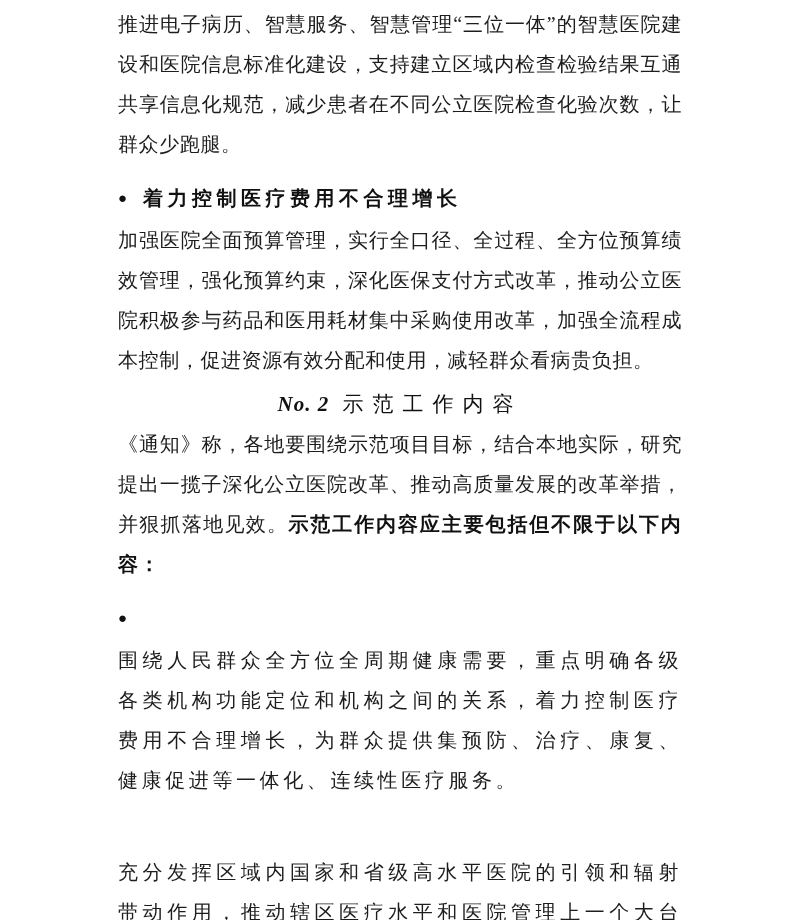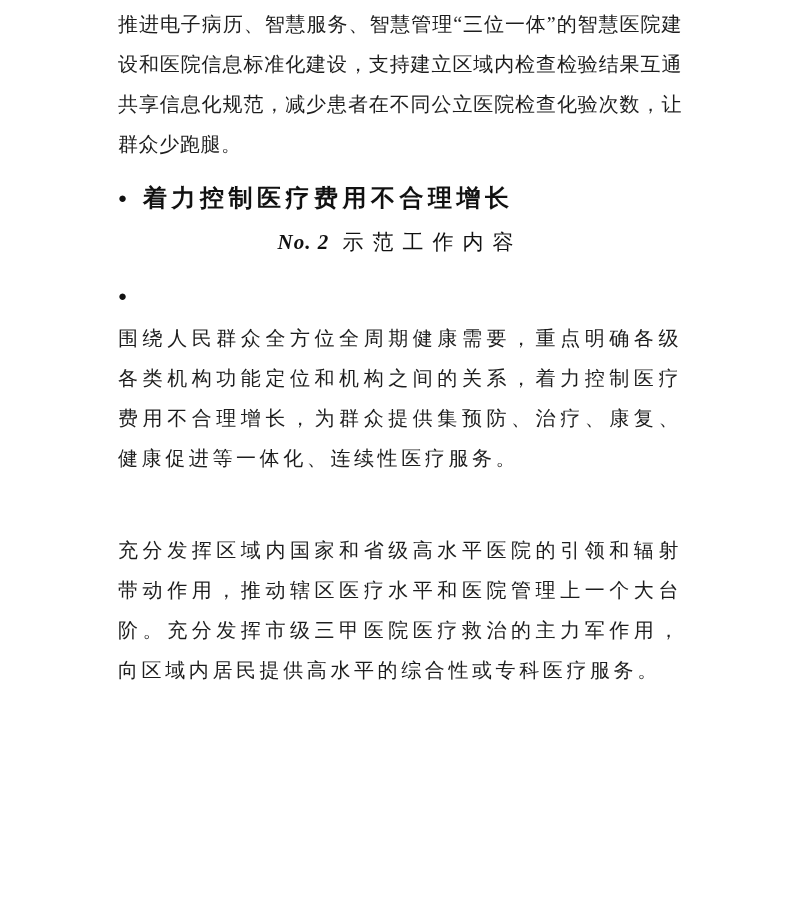--- a/index.html
+++ b/index.html
@@ -38,21 +38,21 @@
   }
   .bullet-glyph {
     font-size: 15px;
     margin-right: 16px;
     line-height: 40px;
     color: #111111;
   }
   .bullet-text {
     font-family: "Liberation Sans", "DejaVu Sans", sans-serif;
     font-weight: bold;
-    font-size: 24px;
+    font-size: 20px;
     letter-spacing: 4.5px;
     color: #111111;
   }
   .center-heading {
     text-align: center;
     line-height: 40px;
     margin-top: 4px;
     font-size: 21px;
     color: #111111;
   }
@@ -79,26 +79,30 @@
 
 <div class="page">
 
   <p class="para">推进电子病历、智慧服务、智慧管理“三位一体”的智慧医院建设和医院信息标准化建设，支持建立区域内检查检验结果互通共享信息化规范，减少患者在不同公立医院检查化验次数，让群众少跑腿。</p>
 
   <div class="bullet-line">
     <span class="bullet-glyph">●</span>
     <span class="bullet-text">着力控制医疗费用不合理增长</span>
   </div>
 
+  <p class="para">加强医院全面预算管理，实行全口径、全过程、全方位预算绩效管理，强化预算约束，深化医保支付方式改革，推动公立医院积极参与药品和医用耗材集中采购使用改革，加强全流程成本控制，促进资源有效分配和使用，减轻群众看病贵负担。</p>
 
   <h2 class="center-heading">
     <span class="heading-no">No. 2</span>
     <span class="heading-title">示范工作内容</span>
   </h2>
 
+  <p class="para">
+    <span>《通知》称，各地要围绕示范项目目标，结合本地实际，研究提出一揽子深化公立医院改革、推动高质量发展的改革举措，并狠抓落地见效。</span><span class="bold-run">示范工作内容应主要包括但不限于以下内容：</span>
+  </p>
 
   <div class="bullet-line">
     <span class="bullet-glyph">●</span>
   </div>
 
   <p class="para spaced">围绕人民群众全方位全周期健康需要，重点明确各级各类机构功能定位和机构之间的关系，着力控制医疗费用不合理增长，为群众提供集预防、治疗、康复、健康促进等一体化、连续性医疗服务。</p>
 
   <p class="para spaced gap-top">充分发挥区域内国家和省级高水平医院的引领和辐射带动作用，推动辖区医疗水平和医院管理上一个大台阶。充分发挥市级三甲医院医疗救治的主力军作用，向区域内居民提供高水平的综合性或专科医疗服务。</p>
 
 </div>

